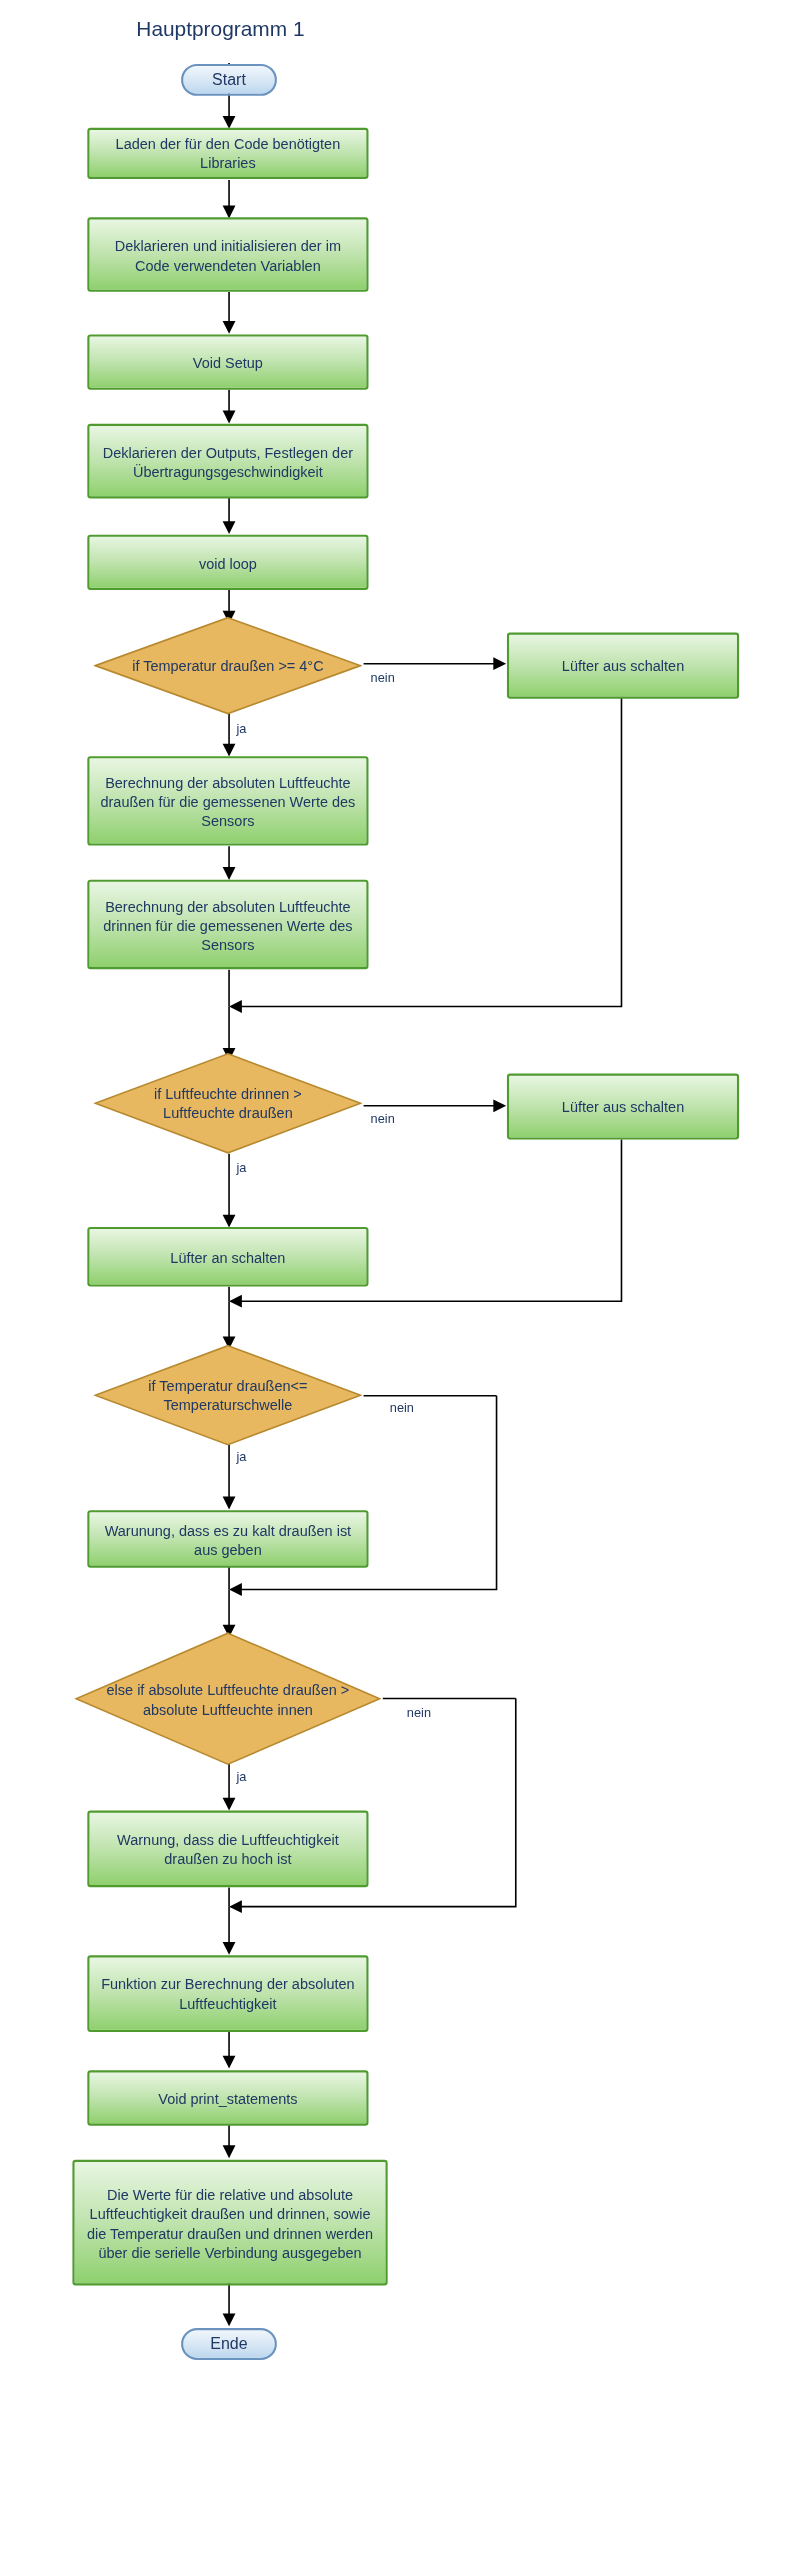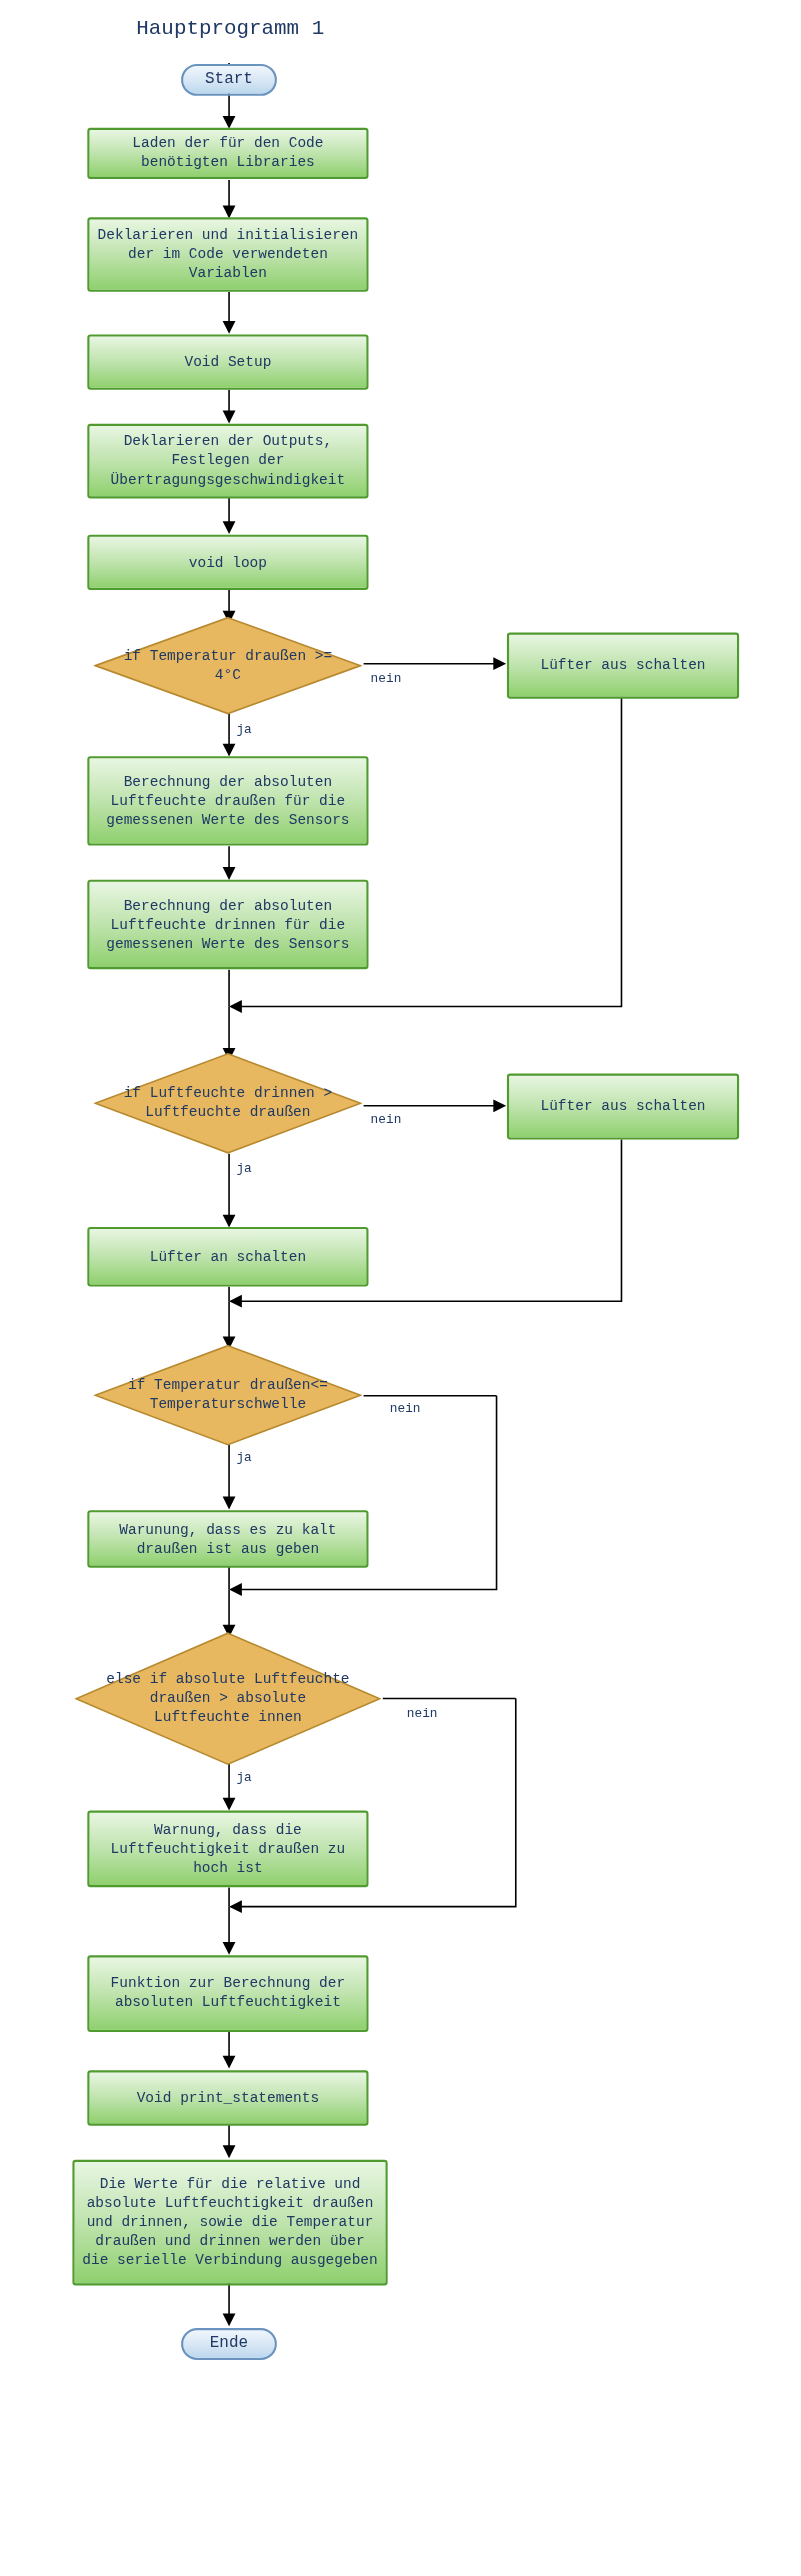--- a/index.html
+++ b/index.html
@@ -9,21 +9,20 @@
   }
   body {
     font-family: "Liberation Sans", sans-serif;
   }
   #canvas {
     position: relative;
     width: 801px;
     height: 2576px;
     background: #ffffff;
     overflow: hidden;
-    font-family: Liberation Mono, monospace;
   }
   
   #diagram {
     position: absolute;
     left: 0;
     top: 0;
     width: 376px;
     height: 1209px;
     transform: scale(2.13);
     transform-origin: 0 0;

